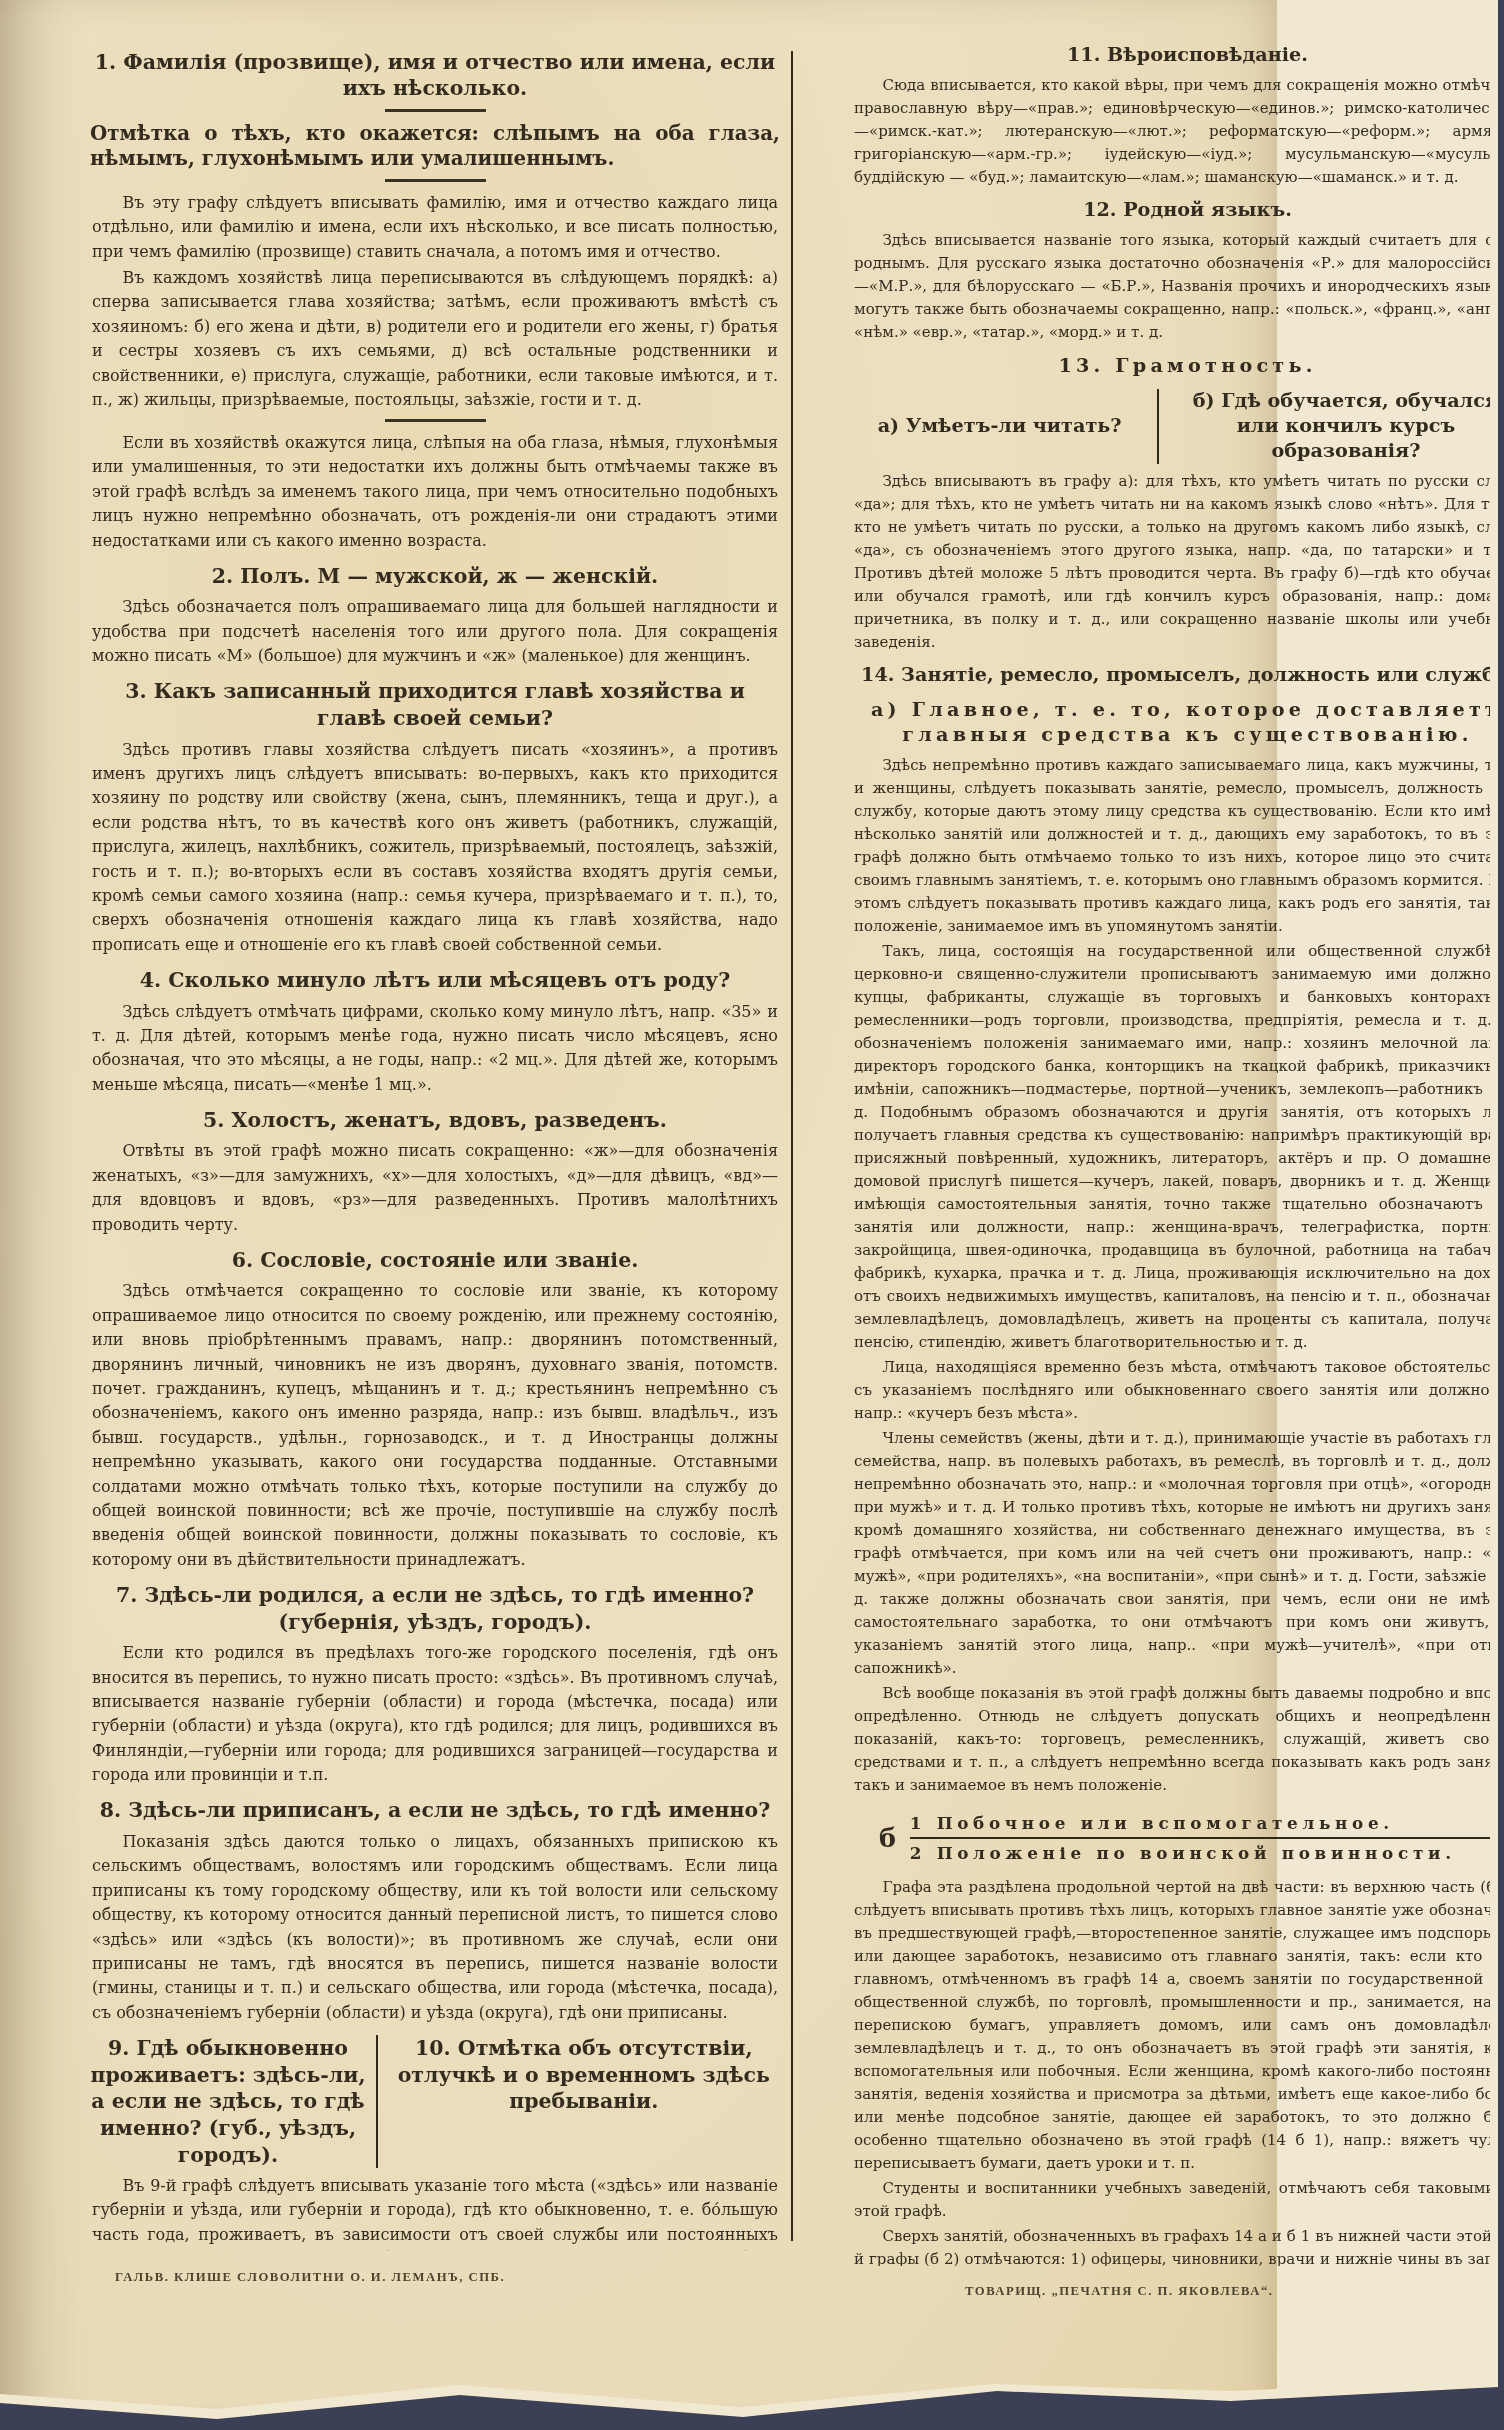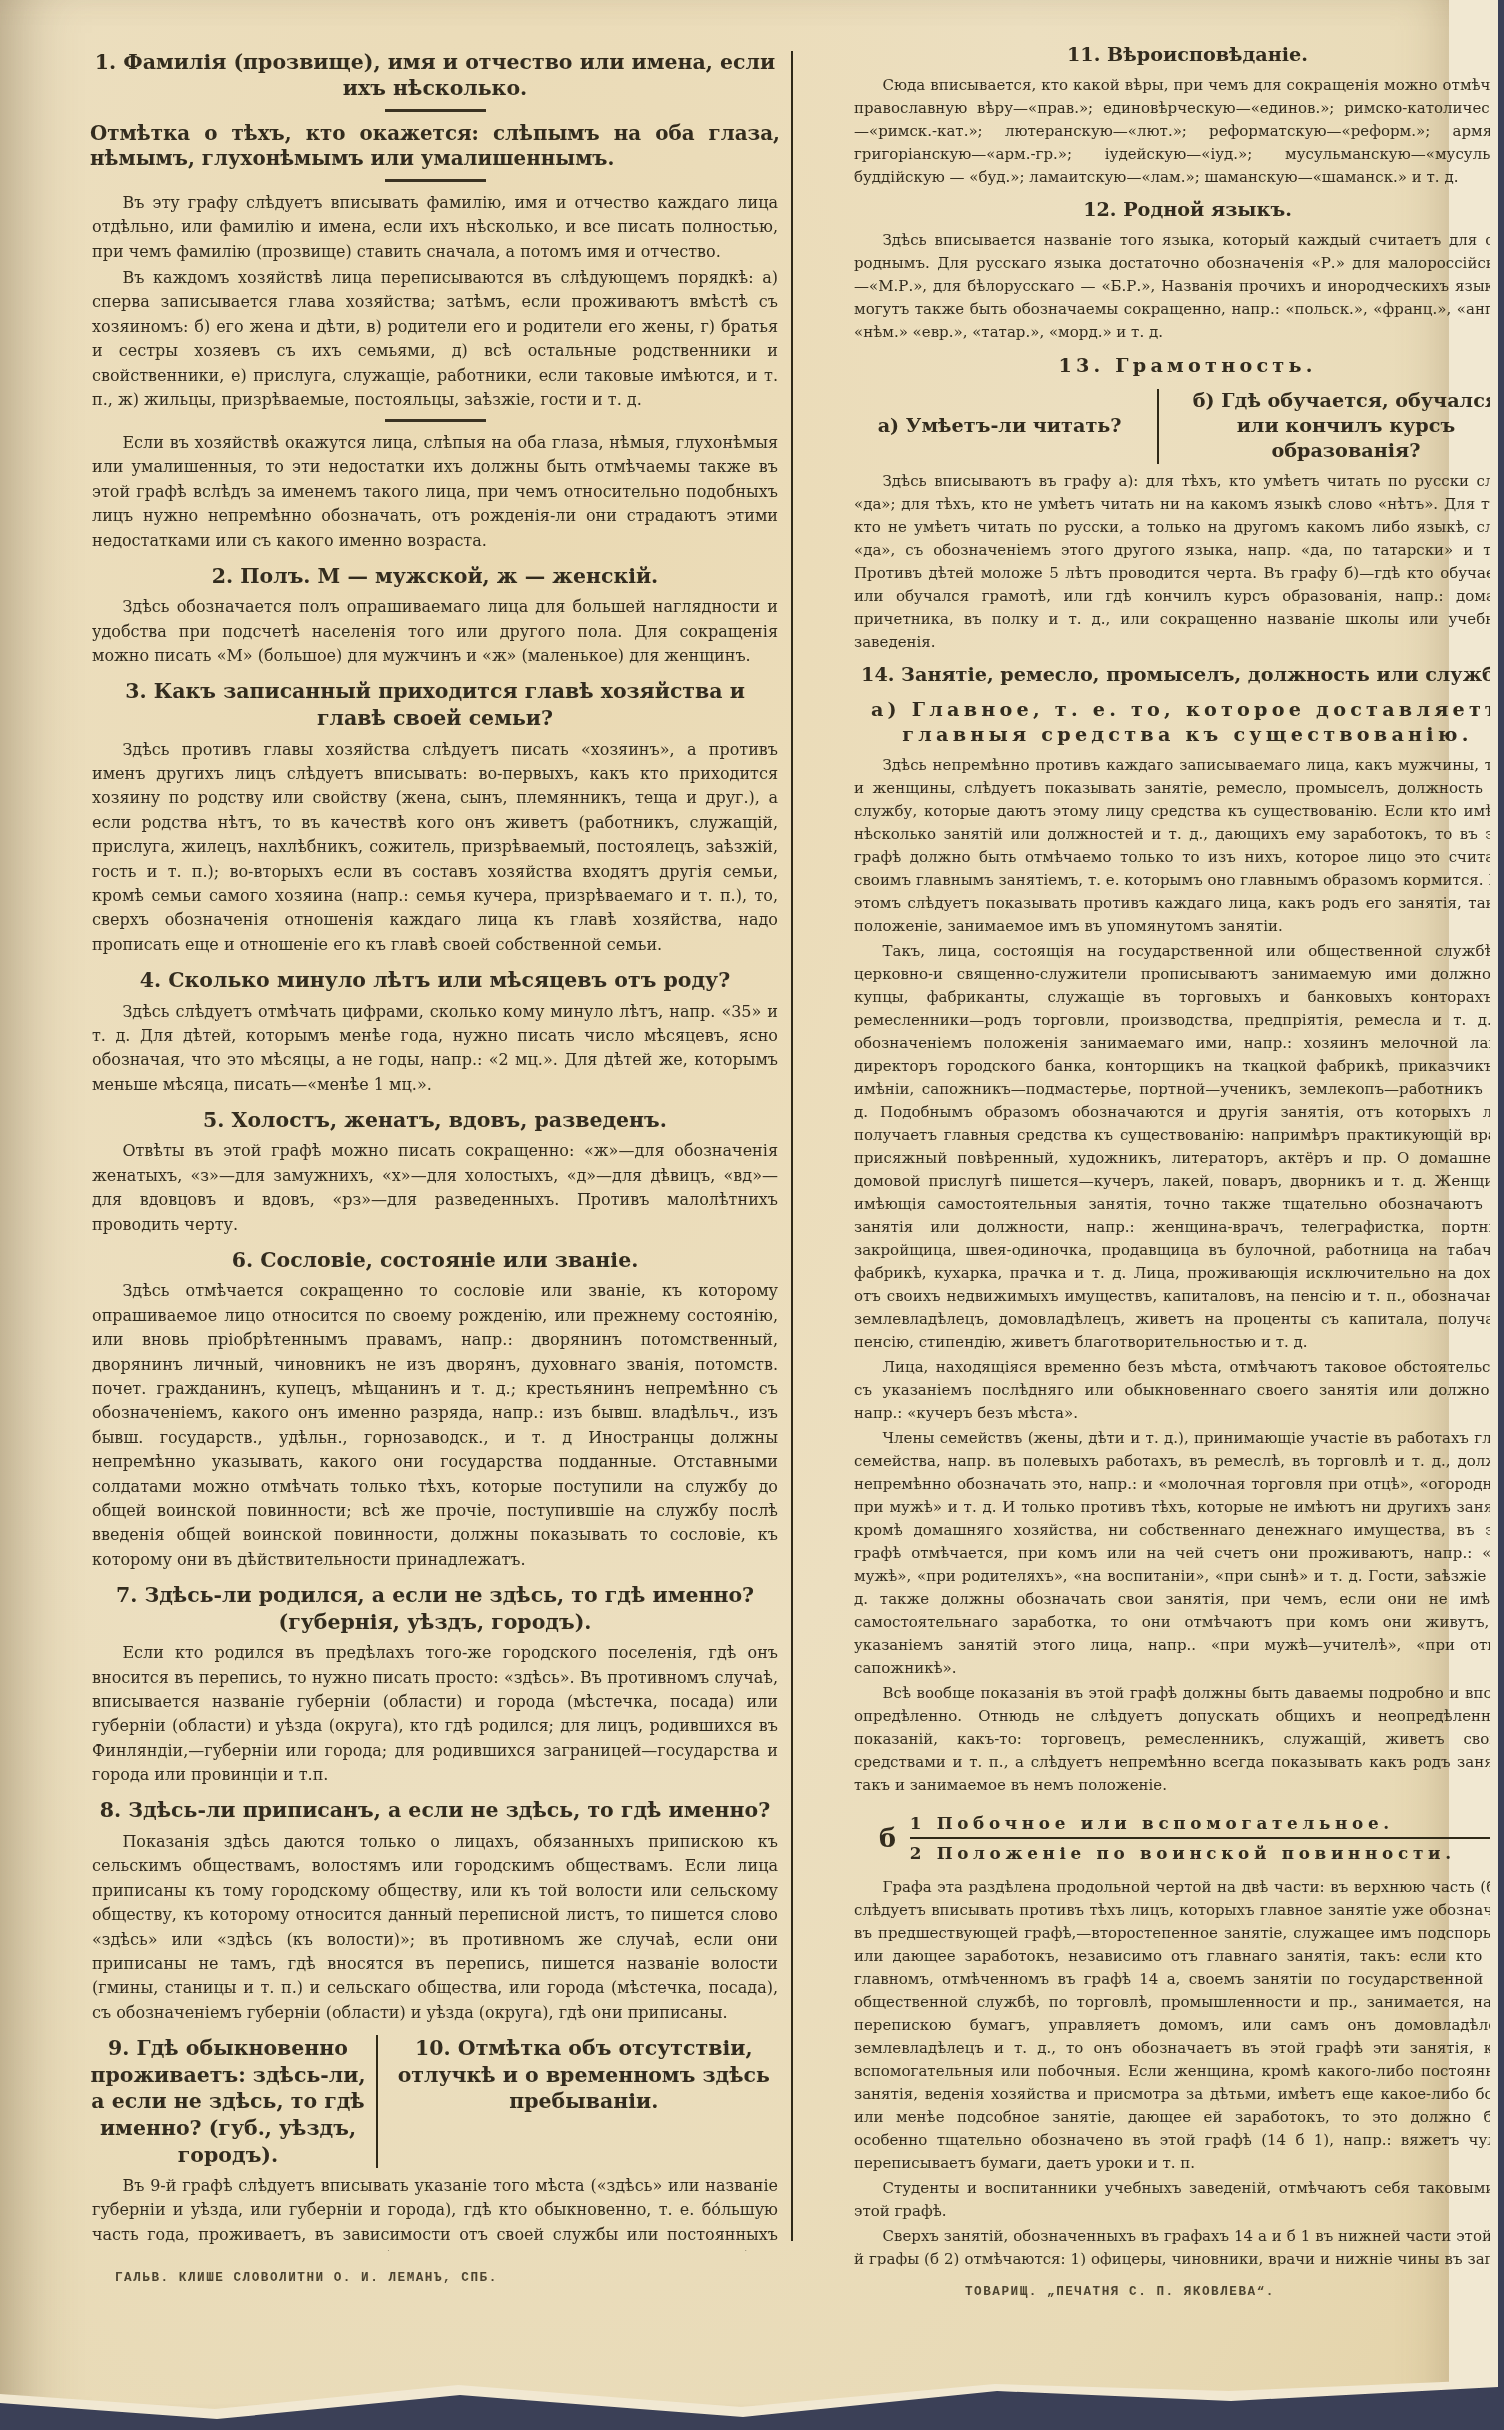--- a/index.html
+++ b/index.html
@@ -6,21 +6,21 @@
   body{
     width:1505px;height:2430px;overflow:hidden;position:relative;
     background:#3b4057;
     font-family:"DejaVu Serif","Liberation Serif",serif;
   }
   .tear-under{
     position:absolute;left:0;top:0;width:1505px;height:2430px;background:#f1e8d2;
     clip-path:polygon(0 0,1498px 0,1498px 2387px,1231px 2401px,997px 2391px,743px 2417px,460px 2395px,217px 2419px,0 2403px);
   }
   .paper{
-    position:absolute;left:0;top:0;width:1449px;height:2430px;
+    position:absolute;left:0;top:0;width:1277px;height:2430px;
     background:radial-gradient(ellipse at 35% 25%, #ead9b2 0%, #ecdfc0 45%, #e8dab6 80%, #e4d3a9 100%);
     clip-path:polygon(0 0,1490px 0,1490px 2380px,1229px 2391px,995px 2384px,741px 2407px,458px 2385px,215px 2409px,0 2394px);
     box-shadow:inset 59px 0 68px -49px rgba(90,70,40,.45), inset -29px 0 49px -29px rgba(120,95,60,.35);
     color:#332c1e;
   }
   .col{position:absolute;text-align:justify;overflow:hidden;}
   .col-left{left:90px;top:39px;width:690px;height:2212px;font-size:16px;line-height:24.4px;}
   .col-right{left:852px;top:33px;width:671px;height:2233px;font-size:15px;line-height:23px;}
   .col-divider{position:absolute;left:791px;top:51px;width:2px;height:2190px;background:#2e2817;}
   p{margin:2px;text-indent:1.9em;}
@@ -33,21 +33,21 @@
   .cell-a{flex:0 0 40%;}
   .cell-b{flex:1;}
   .c13a{flex:0 0 44%;display:flex;align-items:center;justify-content:center;}
   .c13a h2{margin:0;}
   .b-block{display:flex;align-items:center;margin:11.7px 0 7.8px;padding-left:27px;}
   .b-label{font-size:1.7em;font-weight:bold;margin-right:13.7px;}
   .b-lines{flex:1;}
   .b-line{font-weight:bold;letter-spacing:.28em;font-size:1.12em;padding:2.9px 0;}
   .b-line.first{border-bottom:2px solid #2e2817;}
   .spread{letter-spacing:.22em;}
-  .imprint{position:absolute;font-size:12.7px;letter-spacing:1.5px;font-weight:bold;color:#4d4430;font-family:Liberation Mono, monospace;}
+  .imprint{position:absolute;font-size:12.7px;letter-spacing:1.5px;font-weight:bold;color:#4d4430;font-family:Liberation Serif, serif;}
   .imprint-left{left:115px;top:2270px;}
   .imprint-right{left:965px;top:2284px;}
 </style>
 </head>
 <body>
 
 <div class="tear-under"></div>
 
 <div class="paper">
 

